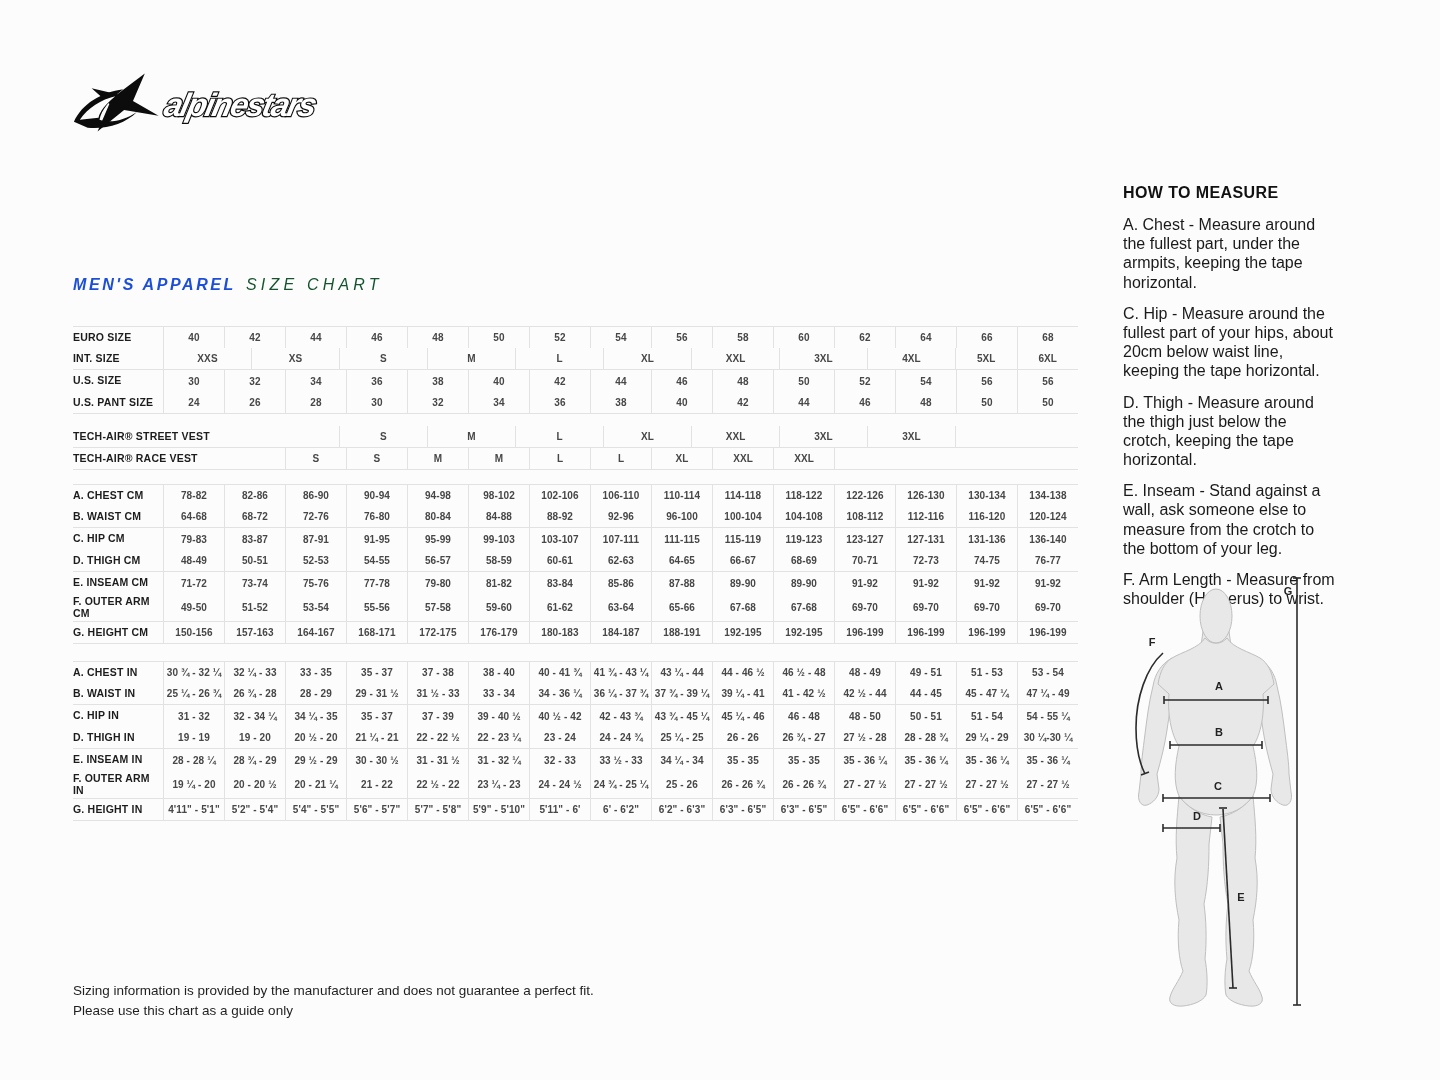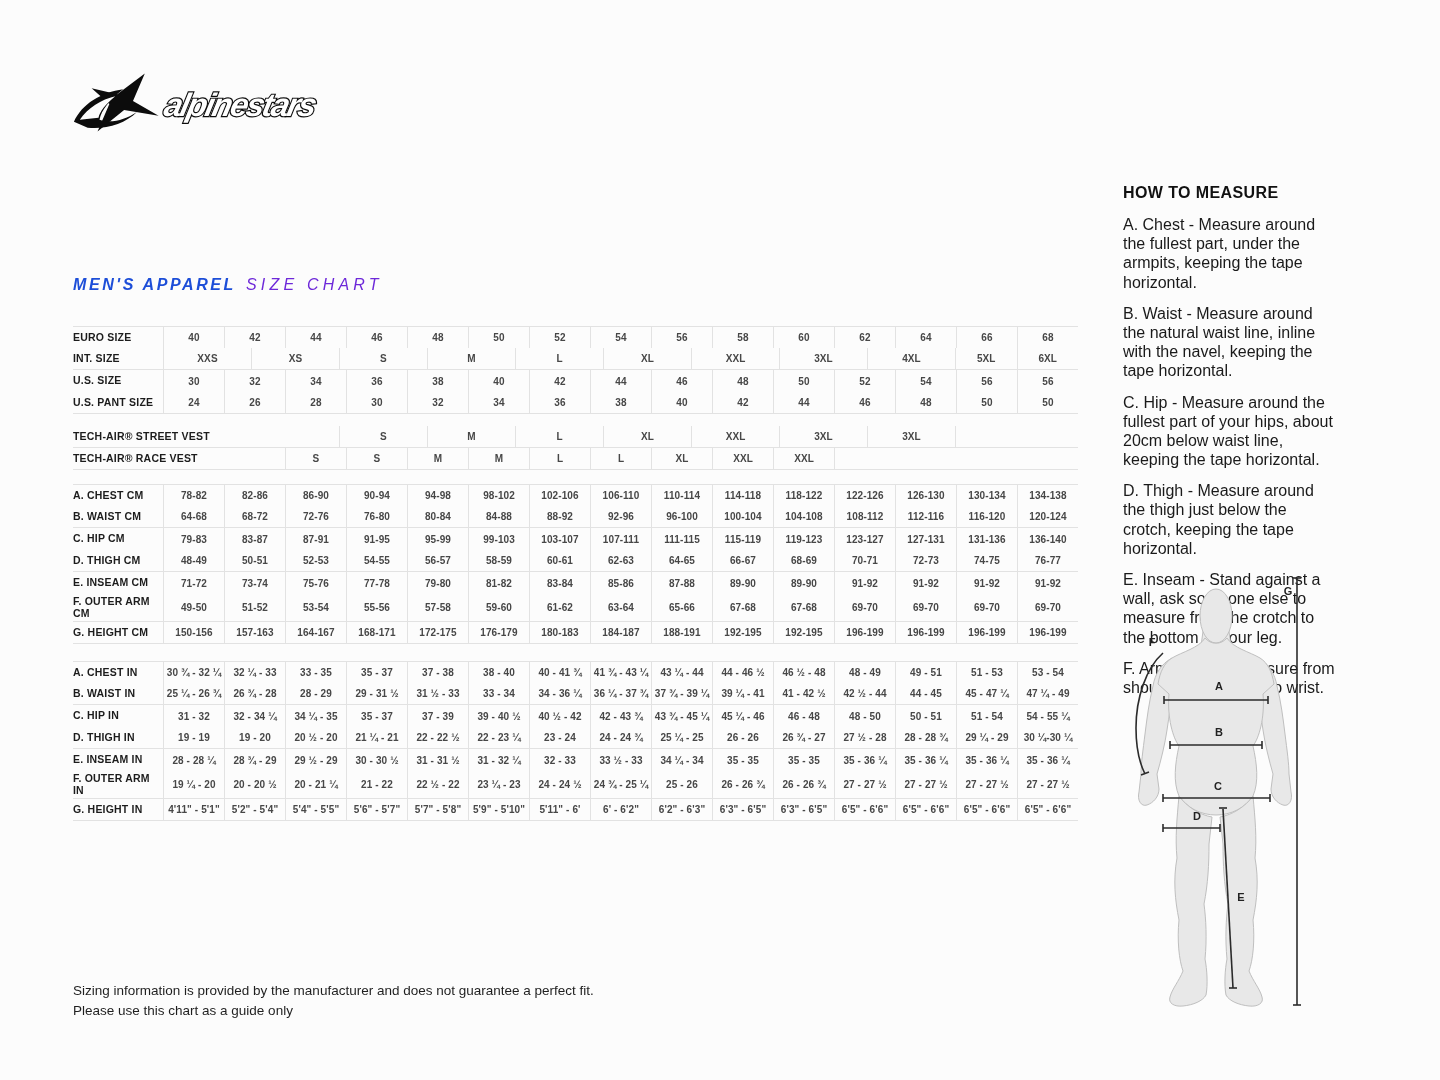--- a/index.html
+++ b/index.html
@@ -6,21 +6,21 @@
   .page{position:relative;width:1440px;height:1080px;background:#fcfcfc;overflow:hidden;
         font-family:"Liberation Sans",sans-serif;color:#1d1d1d;}
   :root{--ink:#1c1c1c;--val:#474747;--grid:#e2e2e2;}
 
   
   .logo{position:absolute;left:68px;top:72px;width:256px;height:66px;}
 
   
   .title{position:absolute;left:73px;top:276px;white-space:nowrap;font-style:italic;}
   .title .bold{font-weight:bold;font-size:16px;letter-spacing:2.6px;color:#1d4ed8;}
-  .title .light{font-weight:400;font-size:16px;letter-spacing:4.2px;color:#6d28d9;margin-left:10px;}
+  .title .light{font-weight:400;font-size:16px;letter-spacing:4.2px;color:#14532d;margin-left:10px;}
 
   
   .size-table{position:absolute;left:73px;top:326px;width:1005px;}
   .row{display:flex;align-items:center;height:22px;box-sizing:border-box;}
   .row.tall{height:28px;}
   .row.gap12{margin-top:12px;text-align:right;}
   .row.gap14{margin-top:14px;}
   .row.gap11{margin-top:17px;}
   .row.line-top{border-top:1px solid var(--grid);}
   .row.line-bottom{border-bottom:1px solid var(--grid);}
@@ -418,21 +418,20 @@
         <div class="cell filled">6'5" - 6'6"</div>
         <div class="cell filled">6'5" - 6'6"</div>
         <div class="cell filled">6'5" - 6'6"</div>
       </div>
     </div>
 
   <div class="measure">
     <h3>HOW TO MEASURE</h3>
     <div>
         <p>A. Chest - Measure around the fullest part, under the armpits, keeping the tape horizontal.</p>
-        <p>B. Waist - Measure around the natural waist line, inline with the navel, keeping the tape horizontal.</p>
         <p>C. Hip - Measure around the fullest part of your hips, about 20cm below waist line, keeping the tape horizontal.</p>
         <p>D. Thigh - Measure around the thigh just below the crotch, keeping the tape horizontal.</p>
         <p>E. Inseam - Stand against a wall, ask someone else to measure from the crotch to the bottom of your leg.</p>
         <p>F. Arm Length - Measure from shoulder (Humerus) to wrist.</p>
       </div>
   </div>
 
   <svg class="figure" viewBox="0 0 200 450">
     <g fill="#e8e8e8" stroke="#bfbfbf" stroke-width="1">
 

